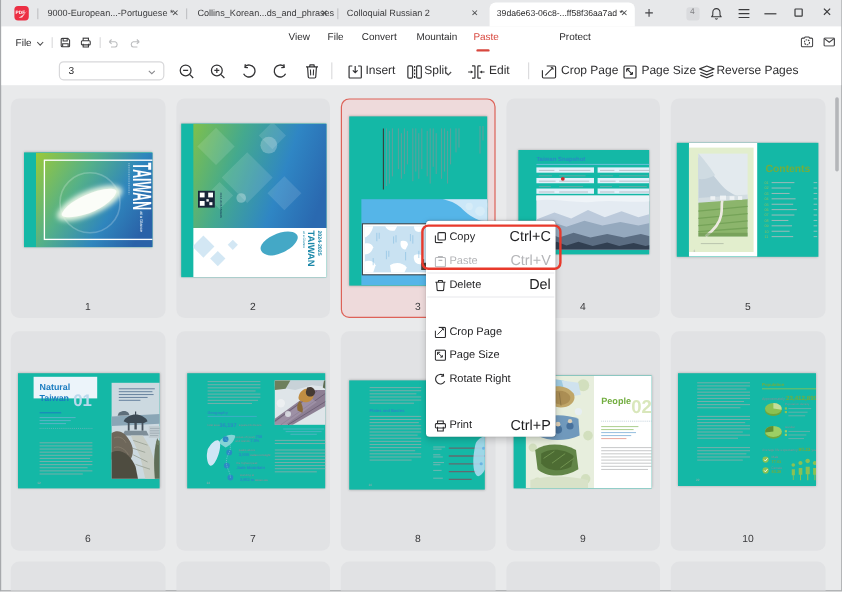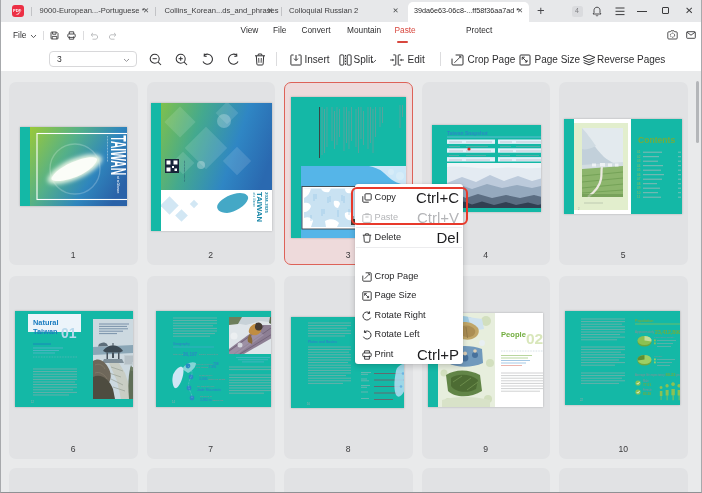--- a/index.html
+++ b/index.html
@@ -24,21 +24,21 @@
   
   .cell{position:absolute;width:128.5px;height:183px;background:#e1e2e4;border-radius:7px;}
   .pnum{position:absolute;width:128.5px;text-align:center;font-size:8.6px;color:#3a3a3c;}
   .thumb{position:absolute;background:#14b8a6;box-shadow:0 0 2px rgba(0,0,0,0.25);overflow:hidden;padding-left:10px;}
   
   #cmenu{position:absolute;left:353.5px;top:184px;width:108px;height:180px;background:#fff;border-radius:3px;
          box-shadow:0 2px 6px rgba(0,0,0,0.18),0 0 1px rgba(0,0,0,0.25);}
   .crow{position:absolute;left:0;width:108px;height:19.5px;}
   .crow .cico{position:absolute;left:7px;top:5px;}
   .crow .clab{position:absolute;left:20px;top:0;line-height:19.5px;font-size:9.2px;color:#1e1e20;white-space:nowrap;}
-  .crow .csc{position:absolute;right:3.5px;top:0;line-height:19.5px;font-size:15px;color:#1e1e20;}
+  .crow .csc{position:absolute;right:3.5px;top:0;line-height:19.5px;font-size:12px;color:#1e1e20;}
   .gray .clab,.gray .csc{color:#b4b5b8;}
   .csep{position:absolute;left:1px;width:106px;height:1px;background:#ececee;}
   #redbox{position:absolute;left:349.5px;top:186.5px;width:117px;height:38px;border:2.6px solid #e8392b;border-radius:6px;}
 </style>
 </head>
 <body>
 <div id="app">
 
   <div id="tabbar">
     <div class="abs" style="left:10.5px;top:5px;width:12px;height:12px;border-radius:3px;background:#ec2f44;">
@@ -694,27 +694,20 @@
       </svg>
       <div class="clab">Page Size</div>
     </div>
     <div class="crow" style="top:121.5px;">
       <svg class="cico" width="10" height="10" viewBox="0 0 10 10">
         <path d="M7.6 2.0 A4 4 0 1 0 8.6 6.7" fill="none" stroke="#2c2c2e" stroke-width="0.95"></path>
         <path d="M7.5 0.4 L7.6 2.4 L5.7 2.6" fill="none" stroke="#2c2c2e" stroke-width="0.95"></path>
       </svg>
       <div class="clab">Rotate Right</div>
     </div>
-    <div class="crow" style="top:141px;">
-      <svg class="cico" width="10" height="10" viewBox="0 0 10 10">
-        <path d="M2.4 2.0 A4 4 0 1 1 1.4 6.7" fill="none" stroke="#2c2c2e" stroke-width="0.95"></path>
-        <path d="M2.5 0.4 L2.4 2.4 L4.3 2.6" fill="none" stroke="#2c2c2e" stroke-width="0.95"></path>
-      </svg>
-      <div class="clab">Rotate Left</div>
-    </div>
     <div class="crow" style="top:160.5px;">
       <svg class="cico" width="10" height="10" viewBox="0 0 10 10">
         <path d="M2.6 3 L2.6 0.8 L7.4 0.8 L7.4 3" fill="none" stroke="#2c2c2e" stroke-width="0.9"></path>
         <rect x="0.8" y="3" width="8.4" height="3.6" rx="0.8" fill="none" stroke="#2c2c2e" stroke-width="0.9"></rect>
         <path d="M2.6 5.6 L2.6 9.2 L7.4 9.2 L7.4 5.6" fill="none" stroke="#2c2c2e" stroke-width="0.9"></path>
       </svg>
       <div class="clab">Print</div>
         <div class="csc">Ctrl+P</div>
     </div>
   </div>

